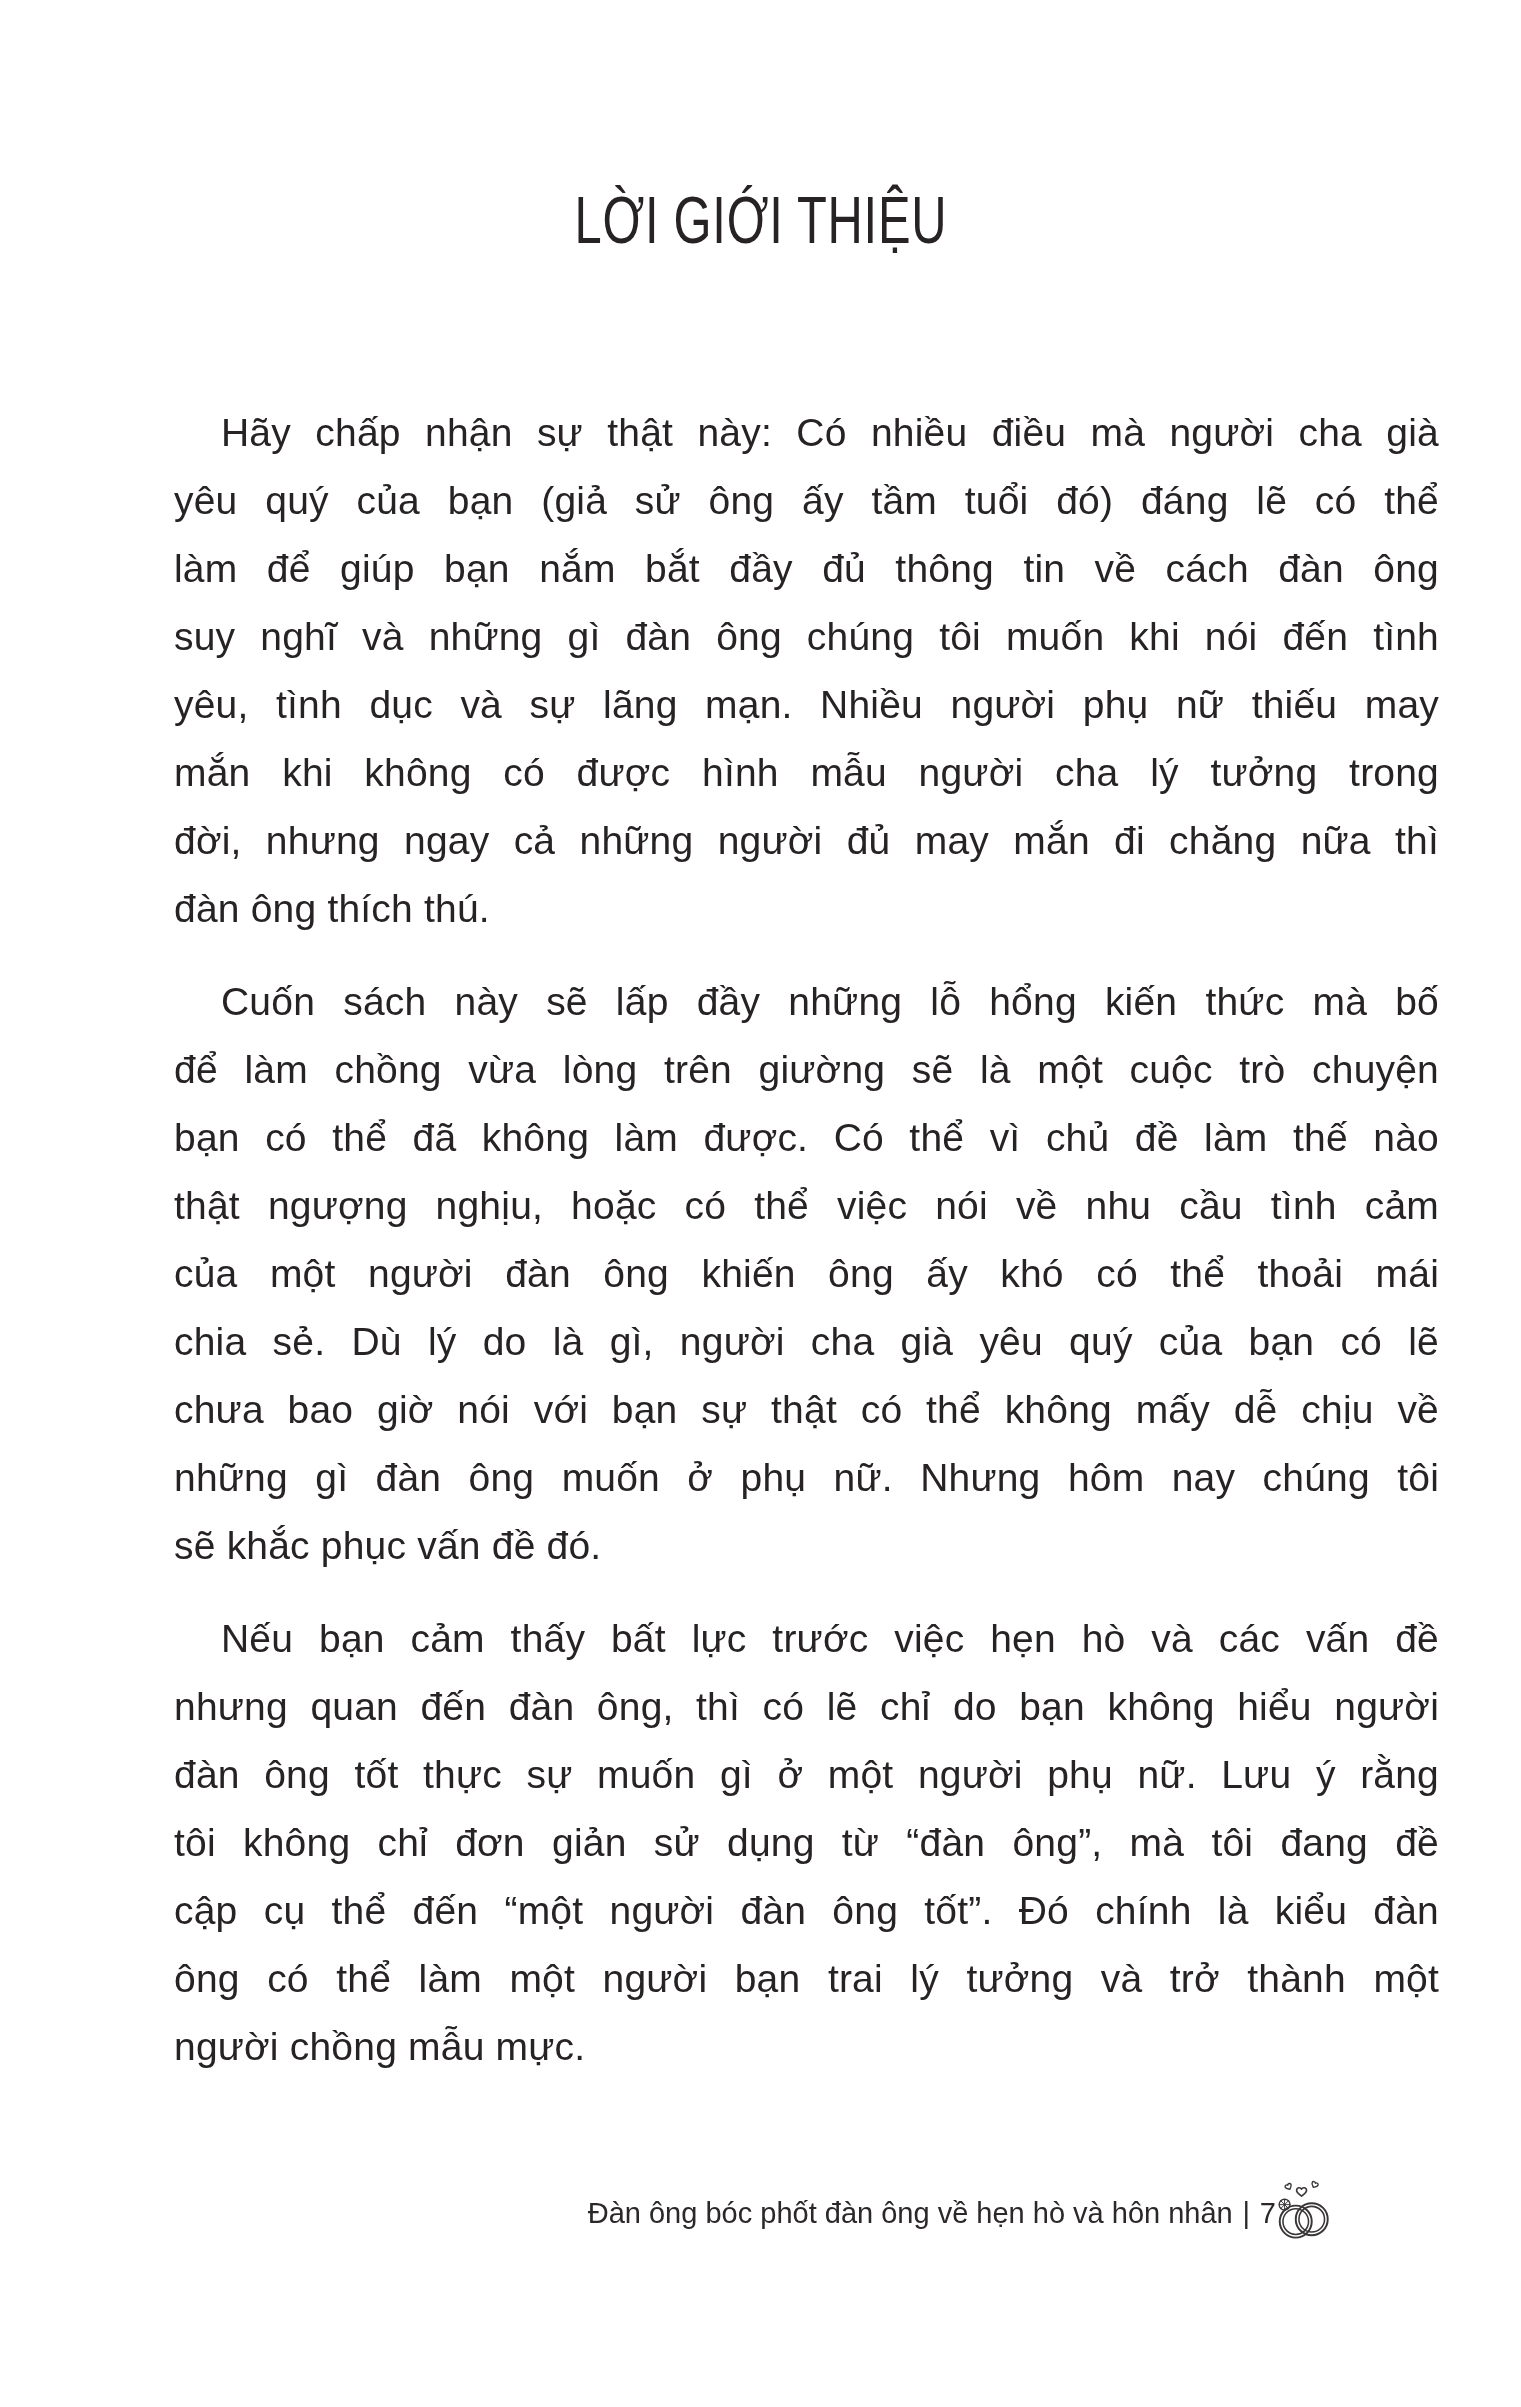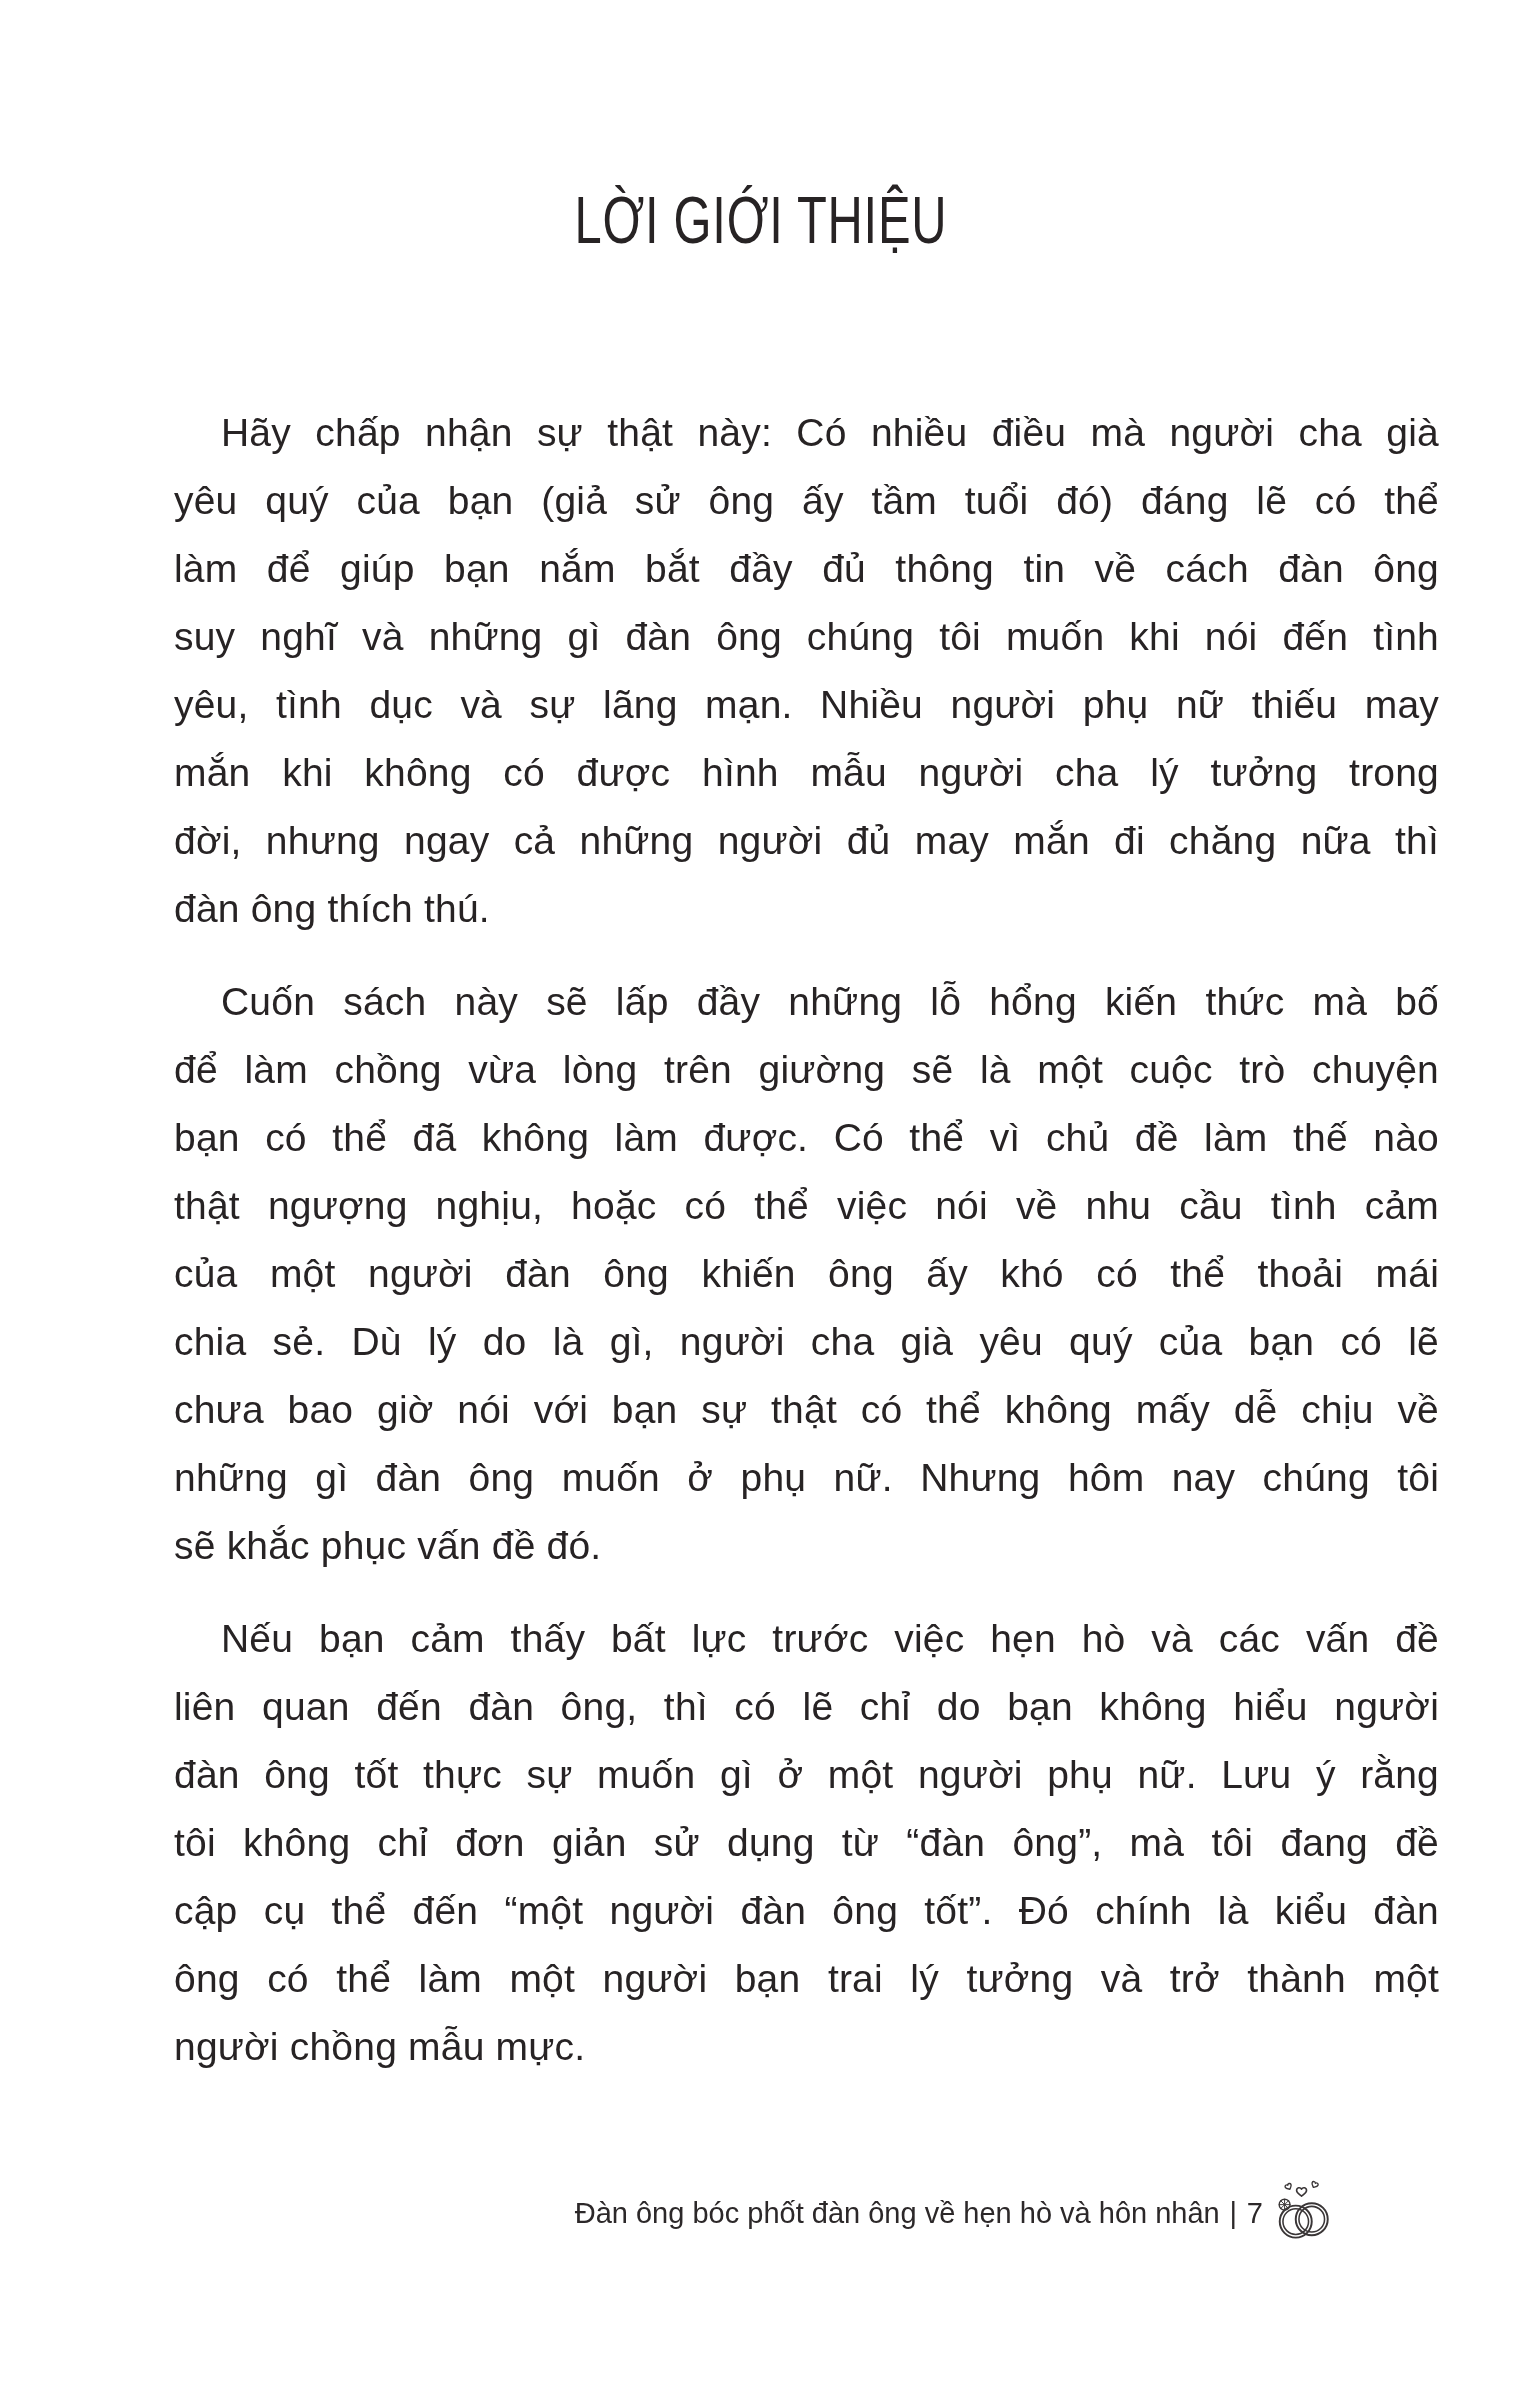--- a/index.html
+++ b/index.html
@@ -53,21 +53,21 @@
   }
   .line.last {
     text-align-last: left;
   }
   .footer {
     position: absolute;
     top: 2177px;
     right: 191px;
     display: flex;
     align-items: flex-end;
-    gap: 14px;
+    gap: 1px;
   }
   .footer-text {
     font-size: 29px;
     line-height: 1.2;
     color: #2c2829;
     padding-bottom: 7.8px;
     white-space: nowrap;
   }
   .footer-text .sep {
     margin: 0 9.8px;
@@ -103,21 +103,21 @@
         <div class="line">bạn có thể đã không làm được. Có thể vì chủ đề làm thế nào</div>
         <div class="line">thật ngượng nghịu, hoặc có thể việc nói về nhu cầu tình cảm</div>
         <div class="line">của một người đàn ông khiến ông ấy khó có thể thoải mái</div>
         <div class="line">chia sẻ. Dù lý do là gì, người cha già yêu quý của bạn có lẽ</div>
         <div class="line">chưa bao giờ nói với bạn sự thật có thể không mấy dễ chịu về</div>
         <div class="line">những gì đàn ông muốn ở phụ nữ. Nhưng hôm nay chúng tôi</div>
         <div class="line last">sẽ khắc phục vấn đề đó.</div>
       </div>
       <div class="paragraph">
         <div class="line first">Nếu bạn cảm thấy bất lực trước việc hẹn hò và các vấn đề</div>
-        <div class="line">liên quan đến đàn ông, thì có lẽ chỉ do bạn không hiểu người</div>
+        <div class="line">nhưng quan đến đàn ông, thì có lẽ chỉ do bạn không hiểu người</div>
         <div class="line">đàn ông tốt thực sự muốn gì ở một người phụ nữ. Lưu ý rằng</div>
         <div class="line">tôi không chỉ đơn giản sử dụng từ “đàn ông”, mà tôi đang đề</div>
         <div class="line">cập cụ thể đến “một người đàn ông tốt”. Đó chính là kiểu đàn</div>
         <div class="line">ông có thể làm một người bạn trai lý tưởng và trở thành một</div>
         <div class="line last">người chồng mẫu mực.</div>
       </div>
     </div>
 
   <div class="footer">
     <div class="footer-text">

